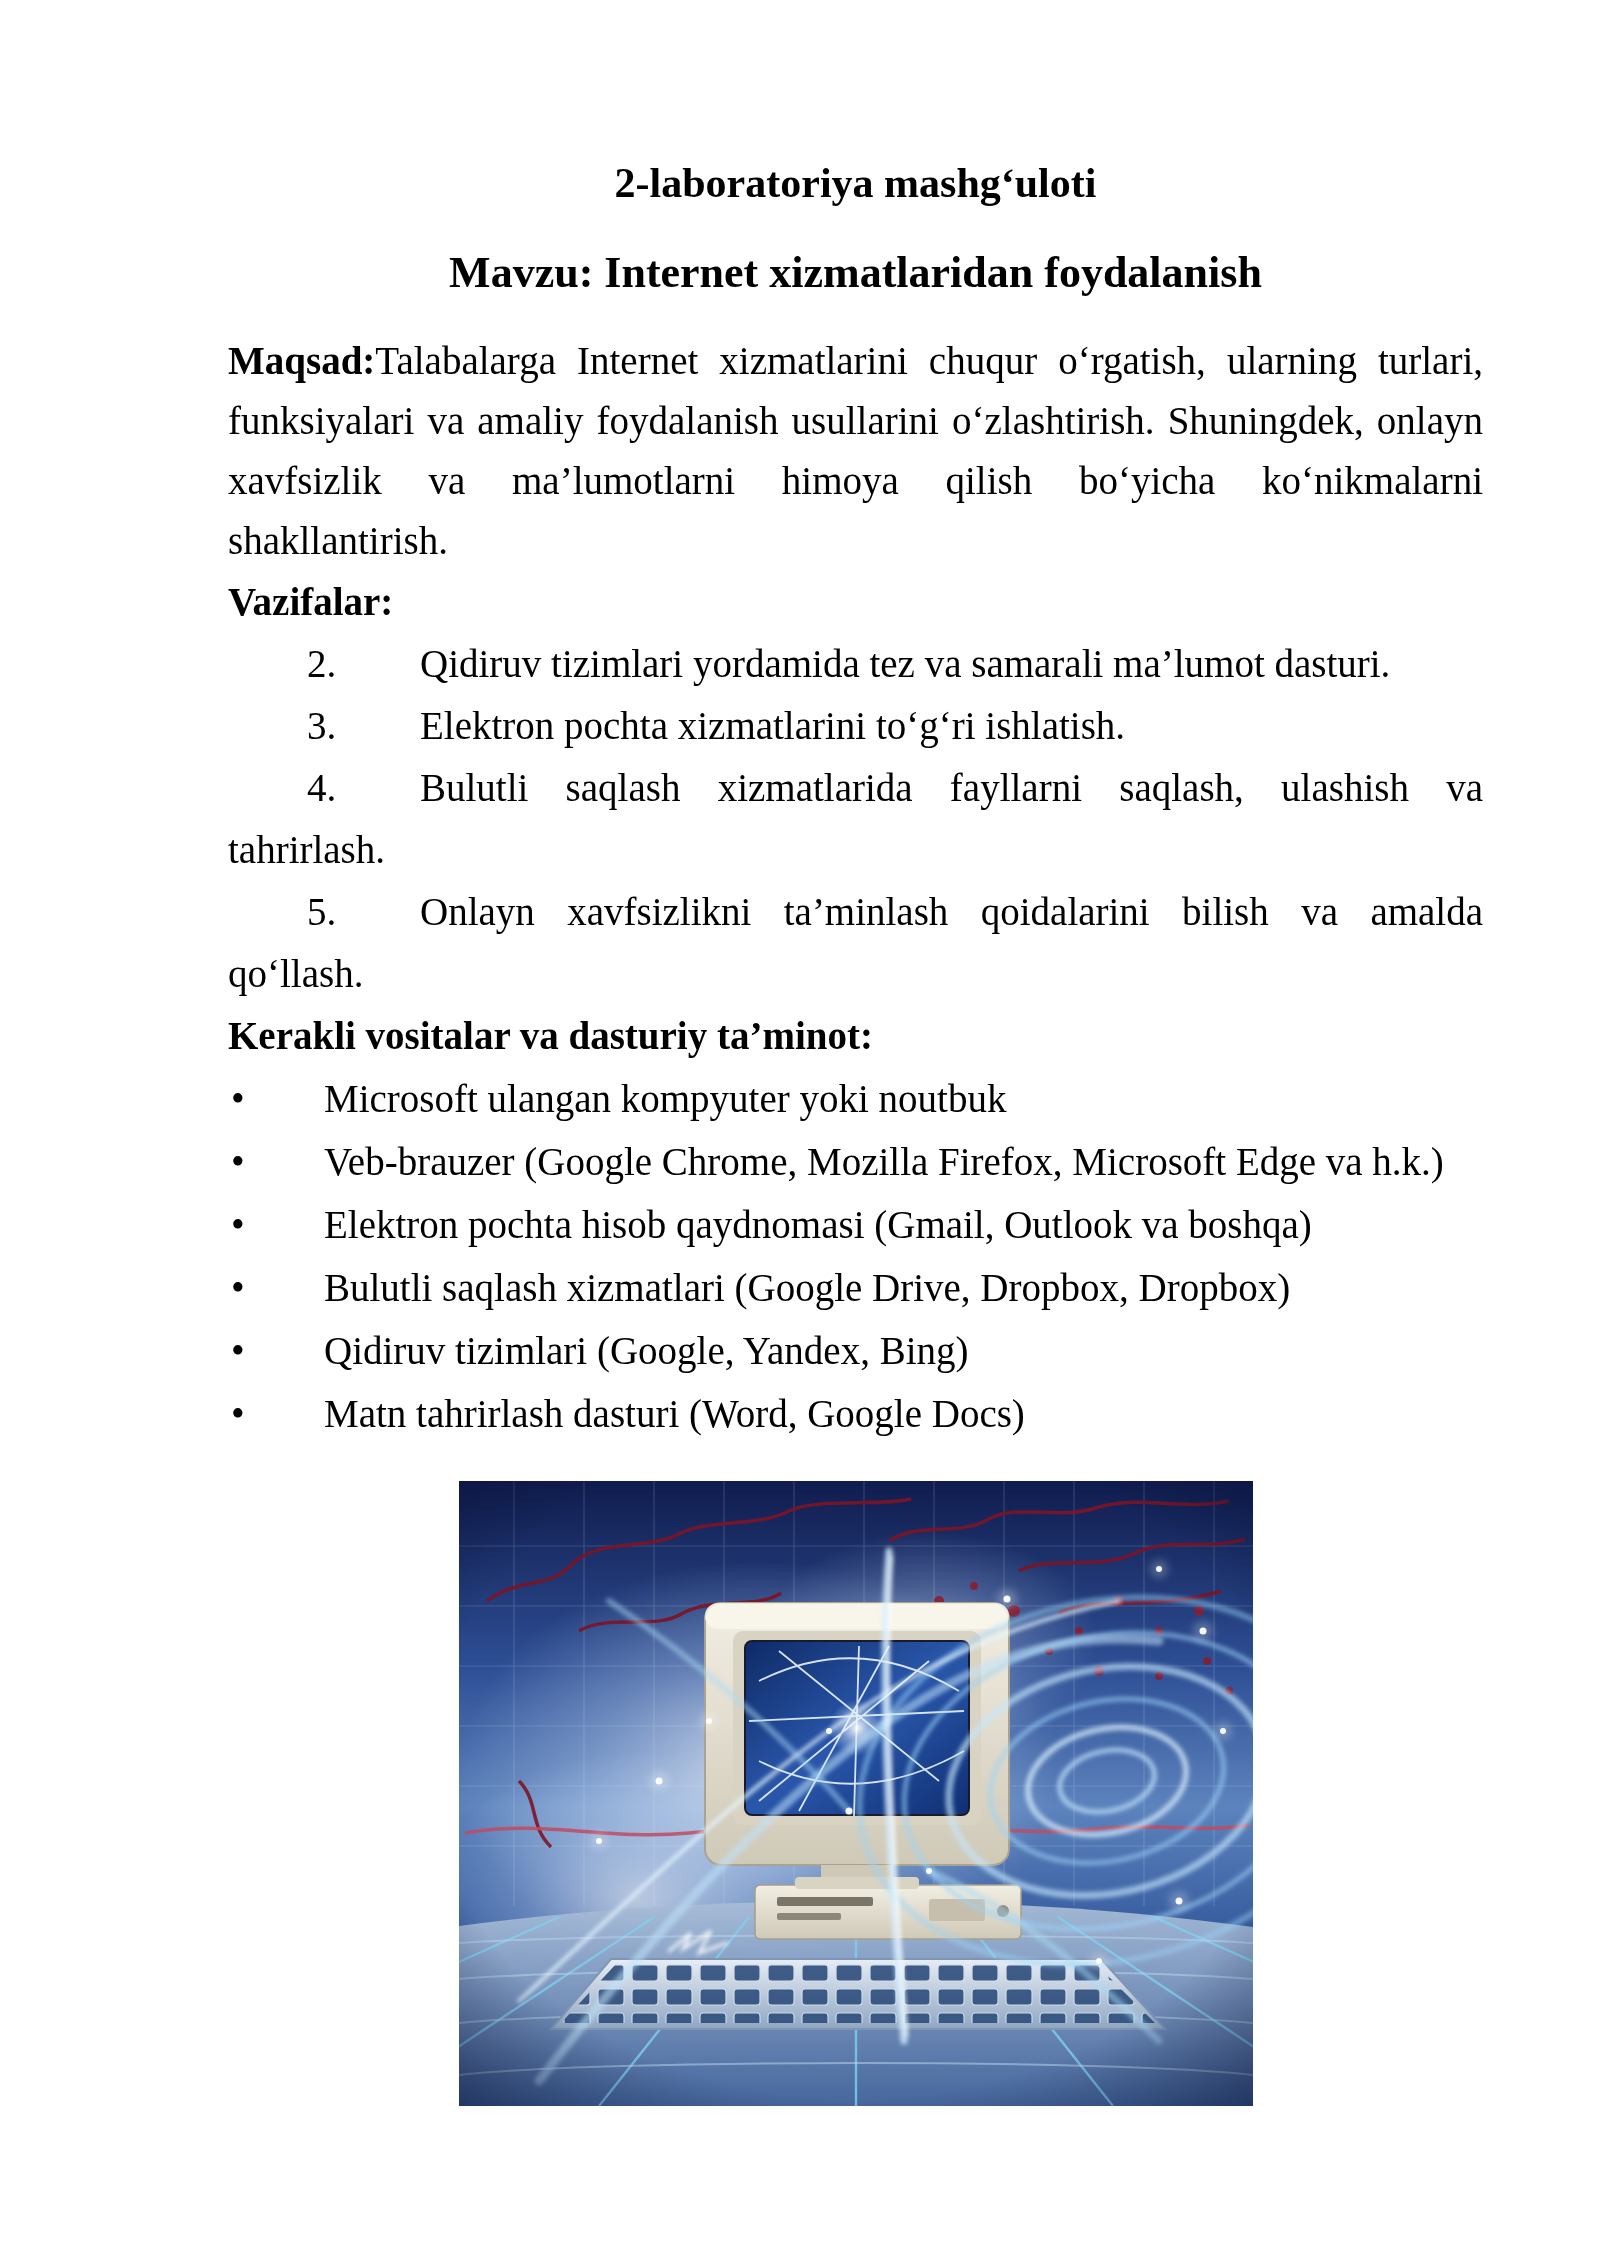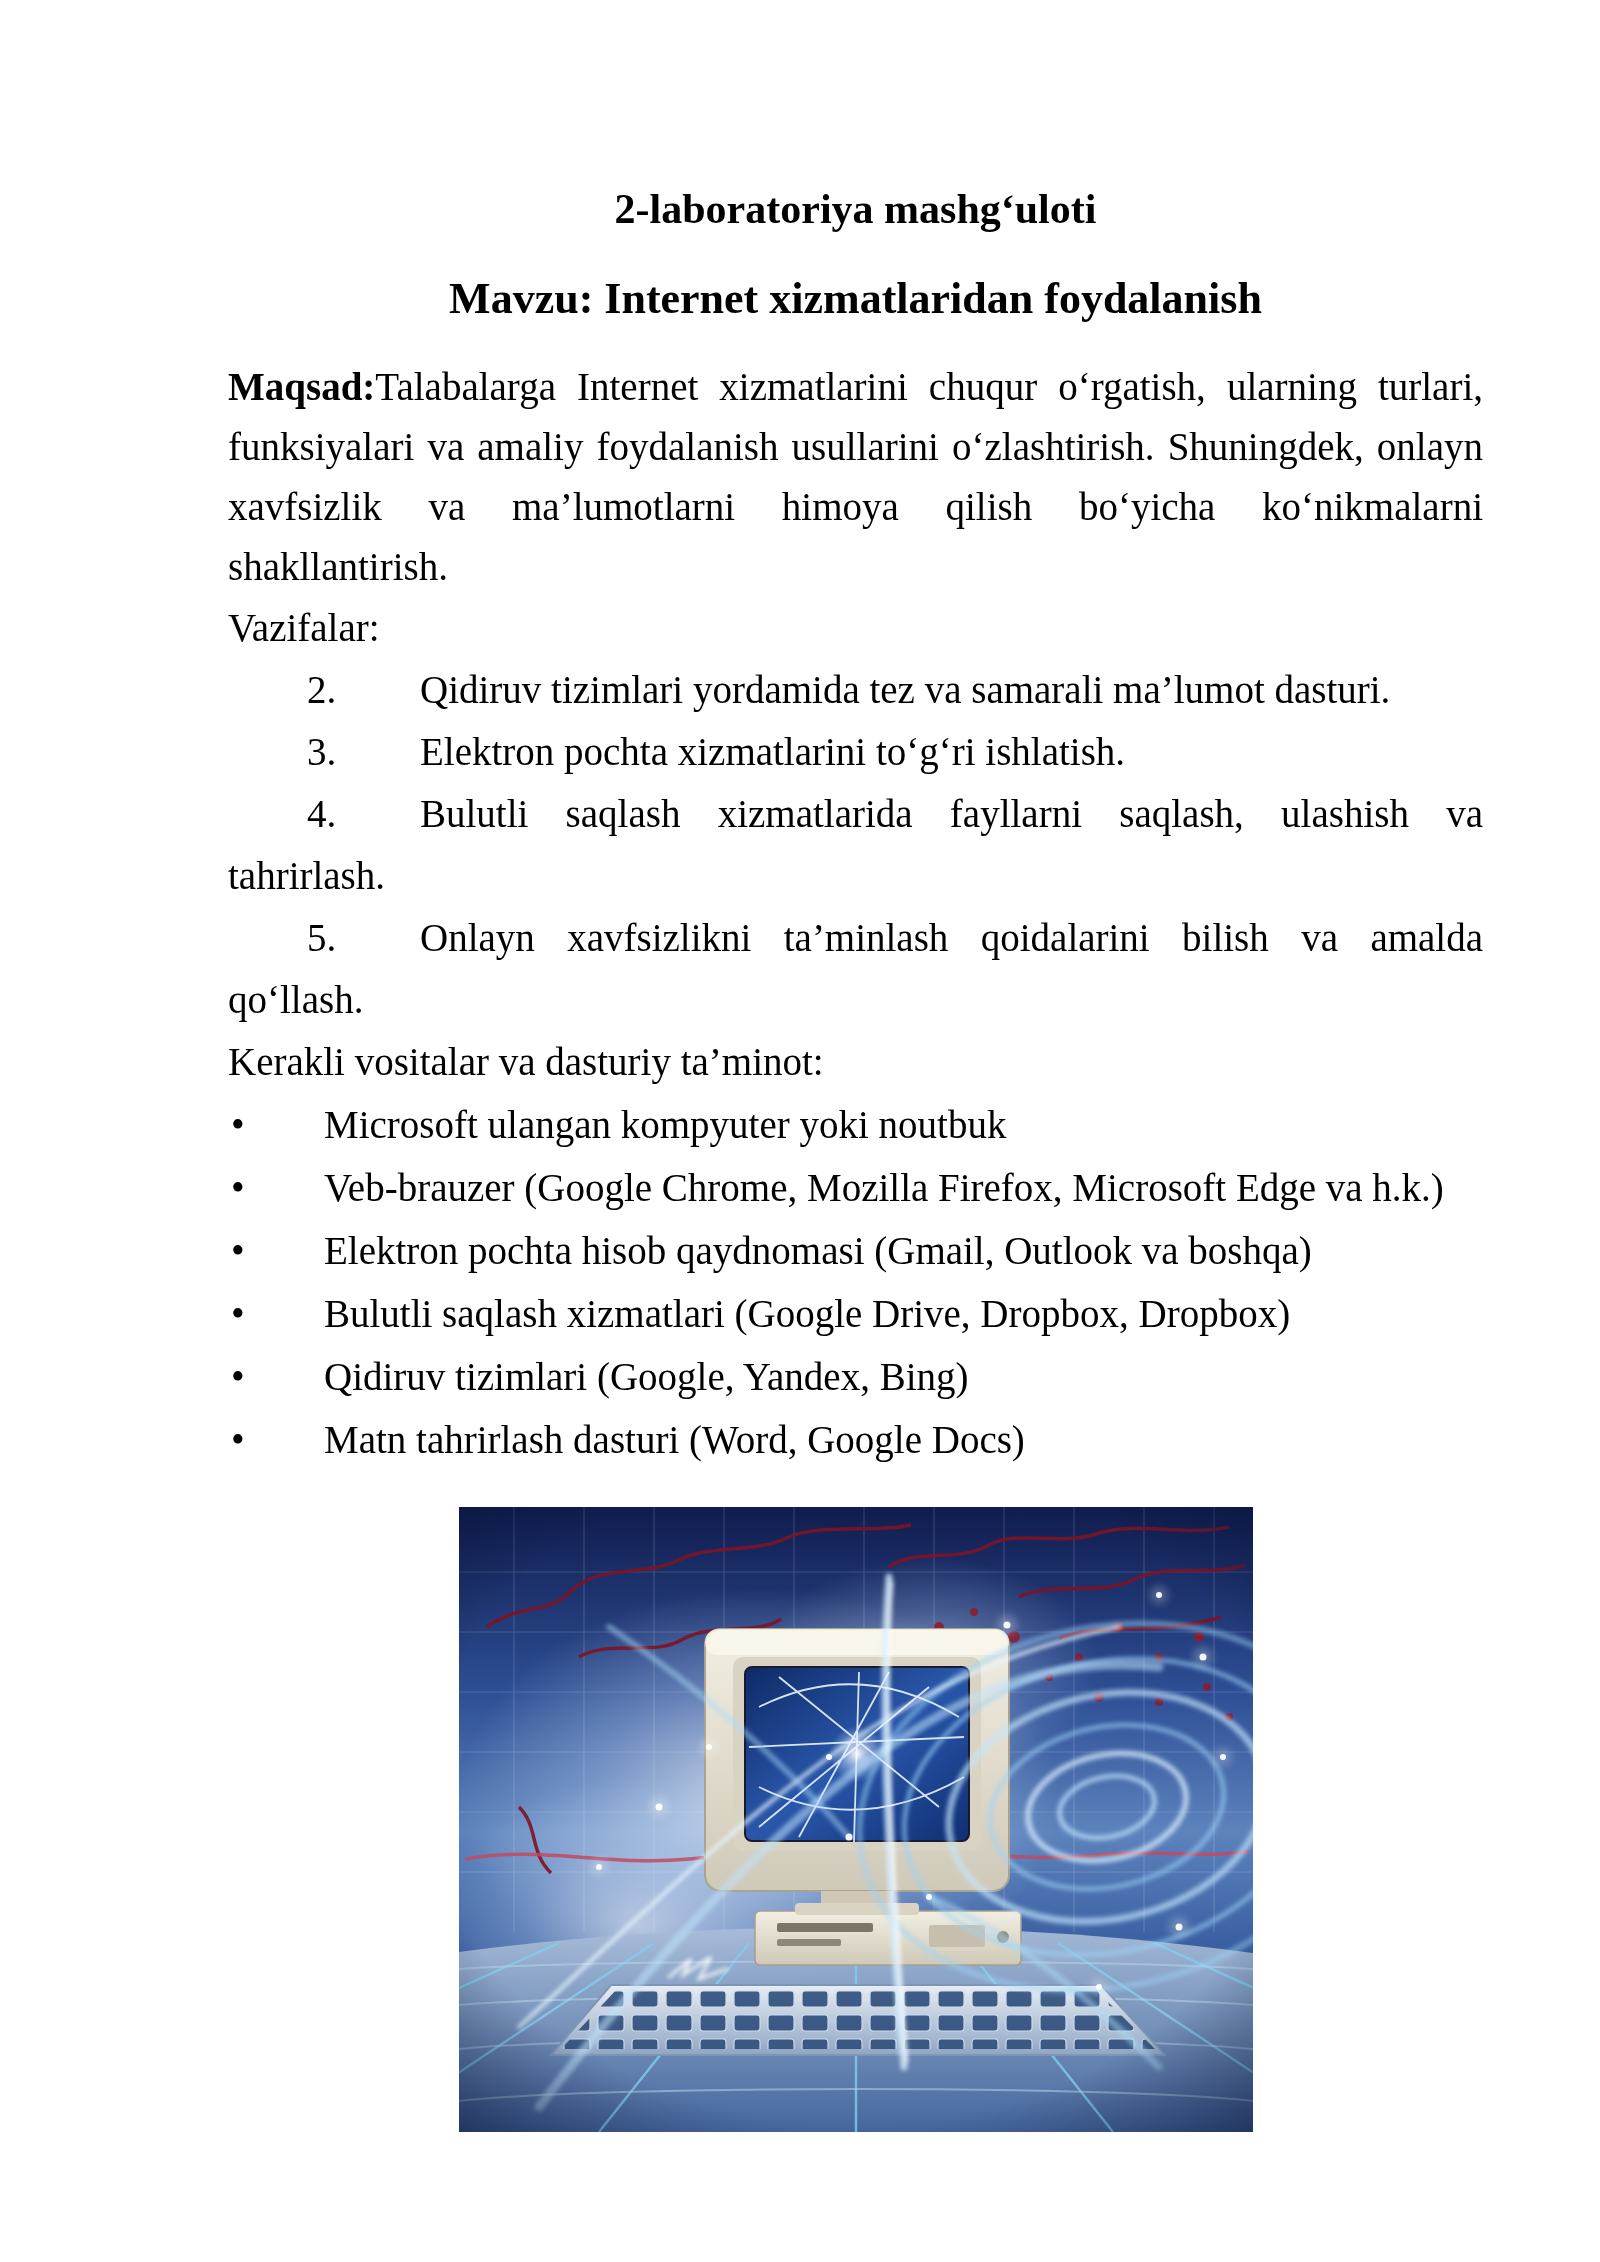--- a/index.html
+++ b/index.html
@@ -4,21 +4,21 @@
 <style>
   html,body { margin:0; padding:0; }
   body {
     width:1600px; height:2262px;
     background:#ffffff;
     font-family:"Liberation Serif", serif;
     font-size:39px; color:#000;
     position:relative;
     overflow:hidden;
   }
-  .content { padding:155px 117px 8px 228px;margin-top:26px; }
+  .content { padding:155px 117px 8px 228px; }
 
   .doc-title {
     text-align:center;
     font-weight:bold;
     font-size:42px;
     line-height:56px;
   }
   .mavzu {
     font-weight:bold;
     font-size:44px;
@@ -26,21 +26,21 @@
     margin-top:34px;
     text-align:center;
   }
   .maqsad {
     margin-top:30px;
     text-align:justify;
     line-height:60px;
   }
   .maqsad b { font-weight:bold; }
   .section-label {
-    font-weight:normal;
+    font-weight:bold;
     line-height:62px;
   }
   .num-item {
     text-align:justify;
     line-height:62px;
     text-indent:79px;
   }
   .num-item .num {
     display:inline-block;
     width:113px;

